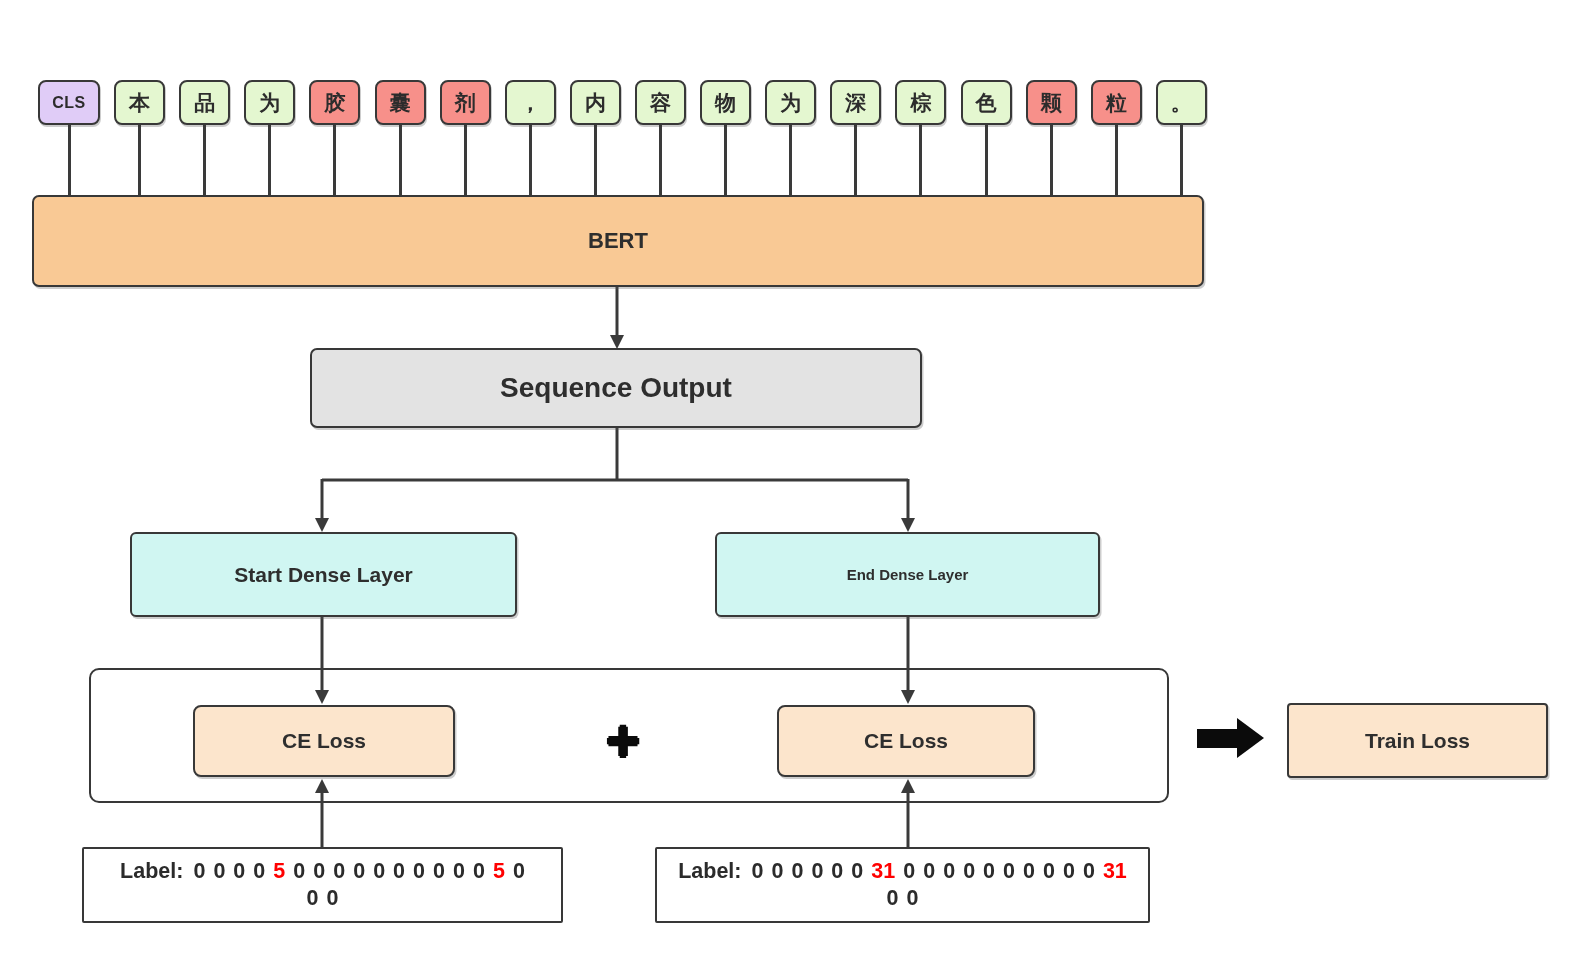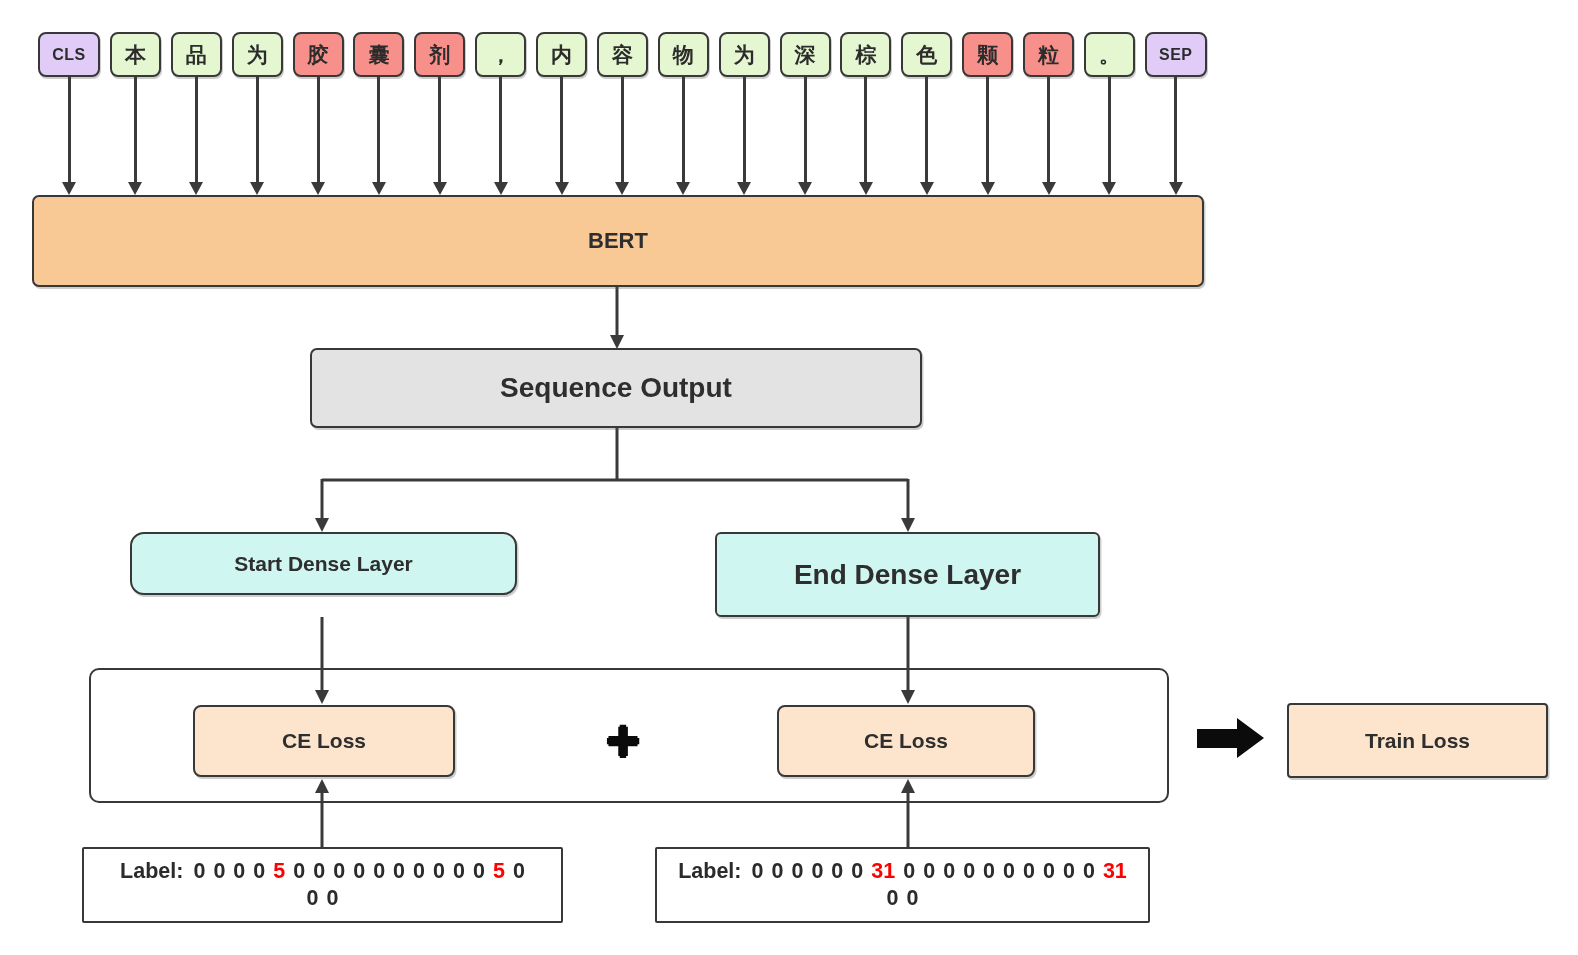--- a/index.html
+++ b/index.html
@@ -4,21 +4,21 @@
 <style>
   html,body{margin:0;padding:0;}
   body{
     width:1578px;height:955px;background:#ffffff;position:relative;overflow:hidden;
     font-family:"Liberation Sans", sans-serif;
   }
   .overlay{position:absolute;left:0;top:0;width:1578px;height:955px;pointer-events:none;}
 
   
   .token-row{position:absolute;left:38px;top:32px;width:1169px;display:flex;justify-content:space-between;}
-  .token-col{display:flex;flex-direction:column;align-items:center;}
+  .token-col{display:flex;flex-direction:column;align-items:center;margin-top:48px;}
   .token-box{
     height:45px;box-sizing:border-box;border:2.5px solid #383838;border-radius:8px;
     display:flex;align-items:center;justify-content:center;color:#2c2c2c;
     box-shadow:1px 2px 0 rgba(90,90,90,0.30);
   }
   .token-box.normal,.token-box.entity{width:51px;font-size:21px;font-weight:600;}
   .token-box.special{width:62px;font-size:16px;font-weight:bold;letter-spacing:.5px;}
   .token-box.special{background:var(--c-special,#E0CCF7);}
   .token-box.normal{background:var(--c-normal,#E4F7D0);}
   .token-box.entity{background:var(--c-entity,#F7908A);}
@@ -28,22 +28,22 @@
 
   
   .node{
     position:absolute;display:flex;align-items:center;justify-content:center;
     box-sizing:border-box;border:2.5px solid #383838;color:#2e2e2e;font-weight:bold;
     box-shadow:1.5px 2px 0 rgba(90,90,90,0.30);
     text-align:center;
   }
   .box-bert{left:32px;top:195px;width:1172px;height:92px;background:var(--c-bert,#F9C995);border-radius:7px;font-size:22px;}
   .box-seq{left:310px;top:348px;width:612px;height:80px;background:var(--c-seq,#E3E3E3);border-radius:7px;font-size:28px;}
-  .box-sdense{left:130px;top:532px;width:387px;height:63px;background:var(--c-dense,#D0F6F2);border-radius:14px;font-size:21px;}
-  .box-edense{left:715px;top:532px;width:385px;height:85px;background:var(--c-dense,#D0F6F2);border-radius:6px;font-size:28px;}
+  .box-sdense{left:130px;top:532px;width:387px;height:85px;background:var(--c-dense,#D0F6F2);border-radius:6px;font-size:21px;}
+  .box-edense{left:715px;top:532px;width:385px;height:85px;background:var(--c-dense,#D0F6F2);border-radius:6px;font-size:15px;}
   .loss-container{position:absolute;left:89px;top:668px;width:1080px;height:135px;box-sizing:border-box;
     border:2.5px solid #383838;border-radius:10px;background:#ffffff;}
   .box-ce1{left:193px;top:705px;width:262px;height:72px;background:var(--c-loss,#FCE5CC);border-radius:8px;font-size:21px;}
   .box-ce2{left:777px;top:705px;width:258px;height:72px;background:var(--c-loss,#FCE5CC);border-radius:8px;font-size:21px;}
   .box-train{left:1287px;top:703px;width:261px;height:75px;background:var(--c-loss,#FCE5CC);border-radius:4px;font-size:21px;}
 
   .plus{
     position:absolute;left:594px;top:709px;width:58px;height:62px;
     display:flex;align-items:center;justify-content:center;
     font-size:58px;font-weight:900;color:#0b0b0b;
@@ -179,25 +179,20 @@
     <div class="token-col">
       <div class="token-box entity">粒</div>
       <div class="tline"></div>
       <div class="tri"></div>
     </div>
     <div class="token-col">
       <div class="token-box normal">。</div>
       <div class="tline"></div>
       <div class="tri"></div>
     </div>
-    <div class="token-col">
-      <div class="token-box special">SEP</div>
-      <div class="tline"></div>
-      <div class="tri"></div>
-    </div>
   </div>
 
 <div class="node box-bert">BERT</div>
 <div class="node box-seq">Sequence Output</div>
 <div class="node box-sdense">Start Dense Layer</div>
 <div class="node box-edense">End Dense Layer</div>
 <div class="node box-ce1">CE Loss</div>
 <div class="node box-ce2">CE Loss</div>
 <div class="plus">+</div>
 <div class="big-arrow">

